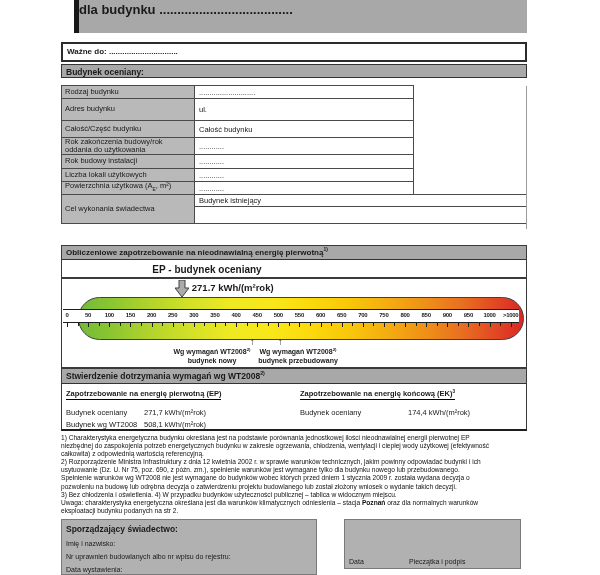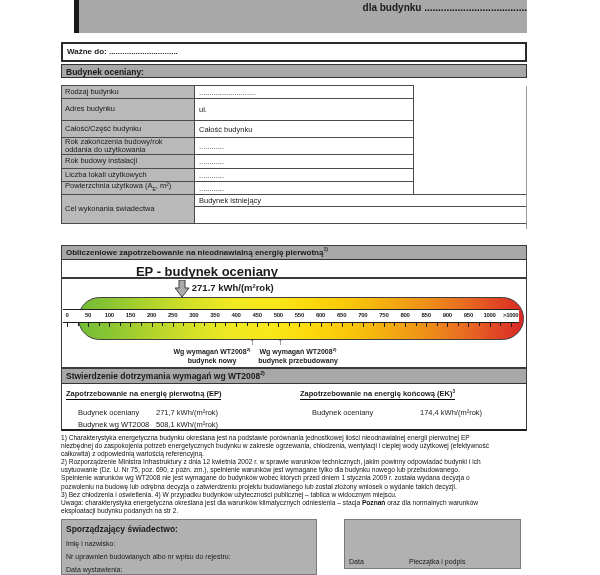--- a/index.html
+++ b/index.html
@@ -3,21 +3,21 @@
 <meta charset="utf-8">
 <style>
   html,body{margin:0;padding:0;}
   body{width:600px;height:575px;background:#ffffff;font-family:"Liberation Sans",sans-serif;color:#1a1a1a;}
   .page{position:relative;width:600px;height:575px;background:#fff;overflow:hidden;}
   .abs{position:absolute;}
 
   
   .title-bar{left:74px;top:0;width:448px;height:33px;background:#a8a8a8;border-left:5px solid #181818;}
   .title-l1{text-align:center;font-weight:bold;font-size:11px;letter-spacing:3px;padding-top:5px;white-space:nowrap;}
-  .title-l2{text-align:right;font-weight:bold;font-size:10px;margin-top:2px;}
+  .title-l2{text-align:left;font-weight:bold;font-size:13px;margin-top:2px;}
 
   
   .vazne-box{left:61px;top:42px;width:462px;height:16px;background:#fff;border:2px solid #2b2b2b;}
   .vazne-box span{display:block;font-weight:bold;font-size:8px;padding:3px 0 0 4px;}
 
   
   .sec-header{background:#a8a8a8;border:1px solid #333;font-weight:bold;font-size:8.5px;padding:2px 0 0 4px;box-sizing:border-box;}
 
   
   .b-head{left:61px;top:64px;width:466px;height:14px;}
@@ -26,42 +26,42 @@
   .b-label{width:134px;background:#b9b9b9;border:1px solid #4a4a4a;box-sizing:border-box;font-size:7.5px;line-height:8.5px;display:flex;align-items:center;padding:1px 3px;}
   .b-value{width:219px;background:#fff;border:1px solid #4a4a4a;border-left:none;box-sizing:border-box;font-size:7.5px;display:flex;align-items:center;padding:1px 4px;}
   .b-stack{flex:1;display:flex;flex-direction:column;background:#fff;border:1px solid #4a4a4a;border-left:none;box-sizing:border-box;}
   .b-stack div{flex:1;font-size:7.5px;display:flex;align-items:center;padding:1px 4px;border-bottom:1px solid #4a4a4a;box-sizing:border-box;}
   .b-stack div:last-child{border-bottom:none;margin-top:36px;}
   .b-rightline{left:526px;top:86px;width:1px;height:143px;background:#9a9a9a;}
 
   
   .ep-section{left:61px;top:245px;width:466px;height:123px;border:1px solid #3a3a3a;background:#fff;box-sizing:border-box;}
   .ep-head{position:absolute;left:0;top:0;right:0;height:14px;background:#a8a8a8;border-bottom:1px solid #333;font-weight:bold;font-size:8px;padding:2px 0 0 4px;box-sizing:border-box;}
-  .ep-title{position:absolute;left:60px;top:18px;width:170px;text-align:center;font-weight:bold;font-size:13px;}
+  .ep-title{position:absolute;left:60px;top:18px;width:170px;text-align:center;font-weight:bold;font-size:10px;}
   .ep-rule{position:absolute;left:0;right:0;top:31px;border-top:2px solid #3a3a3a;}
   .ep-ind-arrow{position:absolute;top:34px;width:14px;height:17px;z-index:4;}
   .ep-ind-value{position:absolute;top:36px;font-weight:bold;font-size:9.5px;white-space:nowrap;z-index:4;}
   .pill{position:absolute;left:16px;top:51px;width:446px;height:43px;border:1px solid #3f3f3f;border-radius:22px;box-sizing:border-box;
         background:linear-gradient(90deg,#73bb38 0%,#8ac531 7%,#aed22c 15%,#d3e027 25%,#efe922 34%,#f9e719 44%,#fbd90c 52%,#f9c60a 61%,#f4ab11 70%,#ef9018 78%,#e97020 86%,#e24c23 93%,#da2826 100%);z-index:1;}
   .scale-band{position:absolute;left:1px;top:63px;width:456px;height:12px;background:#fff;border-top:1px solid #1e1e1e;border-bottom:1px solid #1e1e1e;box-sizing:content-box;z-index:2;overflow:visible;}
   .tick-label{position:absolute;top:2px;width:28px;text-align:center;font-size:6px;font-weight:bold;letter-spacing:-0.3px;white-space:nowrap;}
   .tick{position:absolute;top:13px;width:0;border-left:1px solid #1e1e1e;}
   .tick.major{height:4px;}
   .tick.minor{height:2.5px;}
   .marker-arrow{position:absolute;top:90px;font-size:10px;font-weight:bold;z-index:3;line-height:11px;}
   .marker-arrow::before{content:"\2191";}
   .marker-label{position:absolute;top:102px;width:124px;text-align:center;font-weight:bold;font-size:7px;line-height:8.5px;z-index:3;}
   .sup{vertical-align:super;font-size:0.62em;line-height:0;}
 
   
   .wt-section{left:61px;top:368px;width:466px;height:63px;border:1px solid #3a3a3a;border-bottom:2px solid #1e1e1e;background:#fff;box-sizing:border-box;}
   .wt-head{position:absolute;left:0;top:0;right:0;height:15px;background:#a8a8a8;border-bottom:1px solid #333;font-weight:bold;font-size:8.5px;padding:2px 0 0 4px;box-sizing:border-box;}
   .wt-col{position:absolute;top:20px;font-size:7.5px;}
   .wt-col .col-title{font-weight:bold;border-bottom:1px solid #000;display:inline-block;padding-bottom:1px;margin-bottom:5px;}
-  .wt-row{display:flex;margin-top:3px;margin-left:12px;}
+  .wt-row{display:flex;margin-top:3px;}
   .wt-row .lbl{width:78px;}
   .wt-colR .lbl{width:108px;}
 
   
   .footnotes{left:61px;top:434px;width:466px;font-size:6.6px;line-height:8.1px;color:#101010;}
   .footnotes b{font-weight:bold;}
 
   
   .issuer-box{left:61px;top:519px;width:256px;height:56px;background:#b1b1b1;border:1px solid #7a7a7a;box-sizing:border-box;}
   .issuer-title{font-weight:bold;font-size:8.5px;padding:4px 0 0 4px;}

